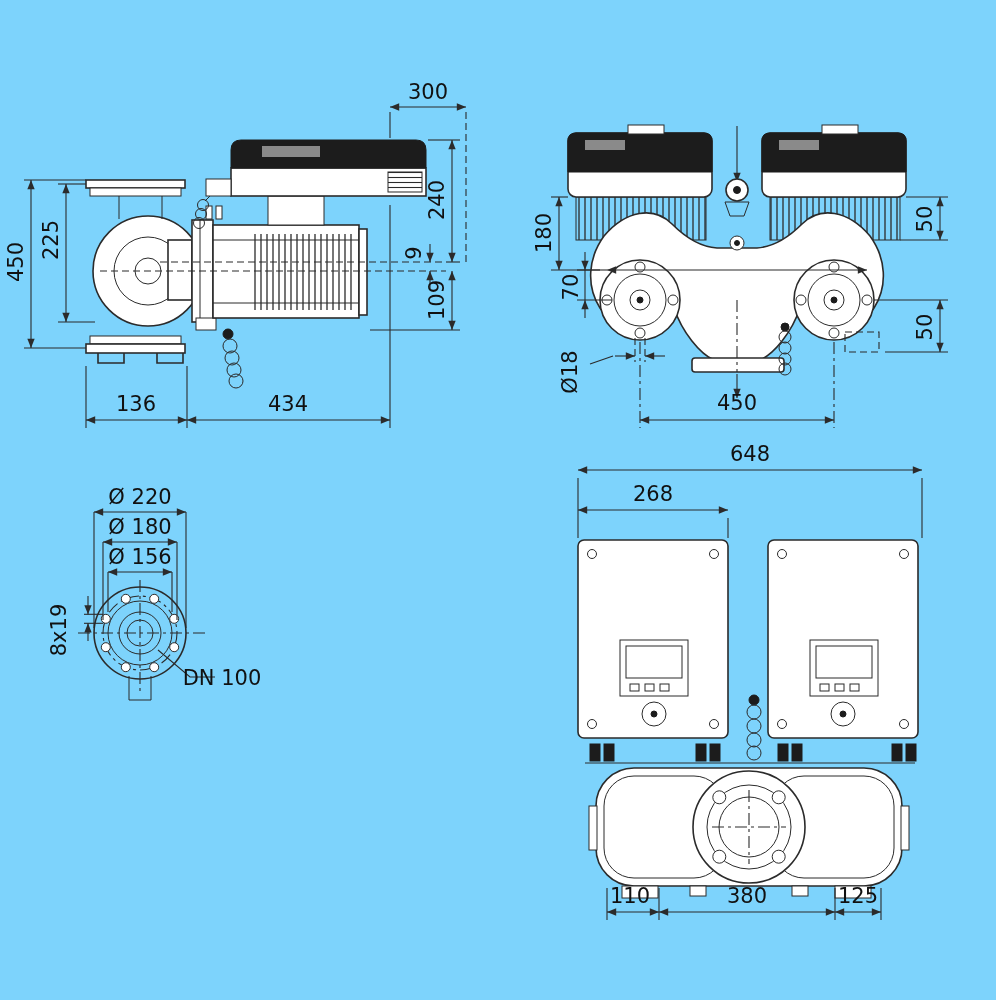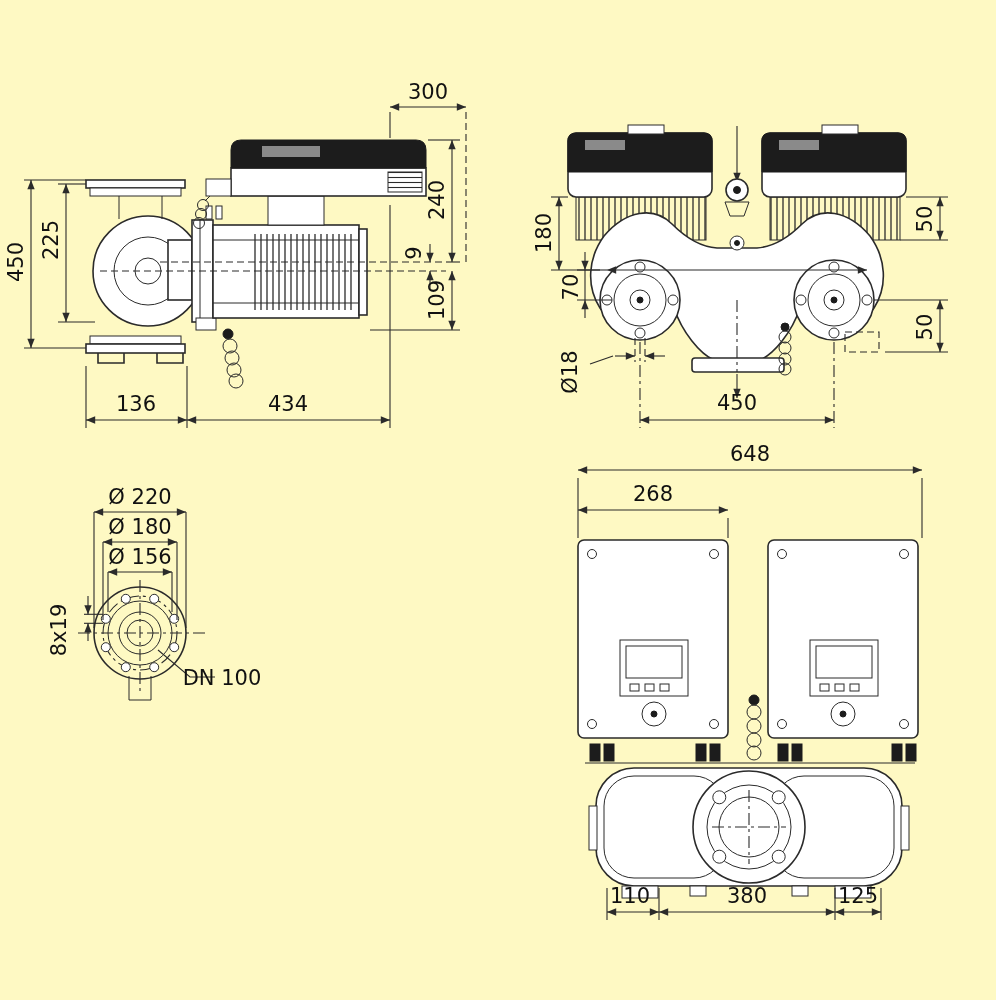--- a/index.html
+++ b/index.html
@@ -1,16 +1,16 @@
 <!DOCTYPE html>
 <html><head>
 <meta charset="utf-8">
 <style>
   html,body{margin:0;padding:0;background:#fff}
-  .stage{width:996px;height:1000px;background:#fef9c3;position:relative}
+  .stage{width:996px;height:1000px;background:#7dd3fc;position:relative}
   text.dt{font-family:"DejaVu Sans","Liberation Sans",sans-serif;font-size:21px;fill:#111}
   .ln{stroke:#2b2b2b;stroke-width:1.6;fill:none}
   .tn{stroke:#2b2b2b;stroke-width:1;fill:none}
   .wf{fill:#ffffff;stroke:#2b2b2b;stroke-width:1.6}
   .wft{fill:#ffffff;stroke:#2b2b2b;stroke-width:1}
   .dk{fill:#1c1c1c;stroke:#1c1c1c}
   .gy{fill:#8a8a8a;stroke:none}
   .dim{stroke:#2b2b2b;stroke-width:1.1;fill:none}
   .dsh{stroke-dasharray:7 4}
   .cl{stroke-dasharray:12 4 3 4}

